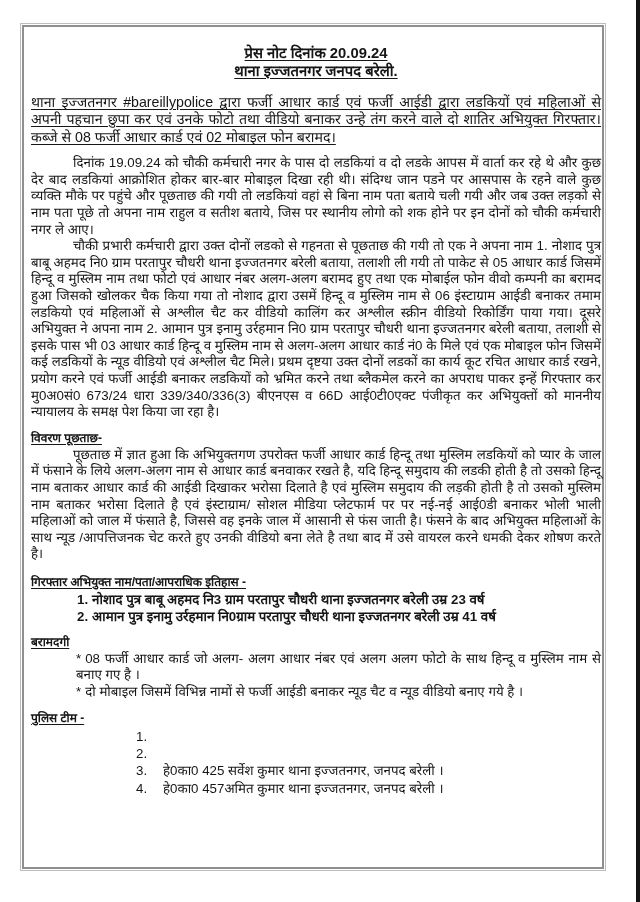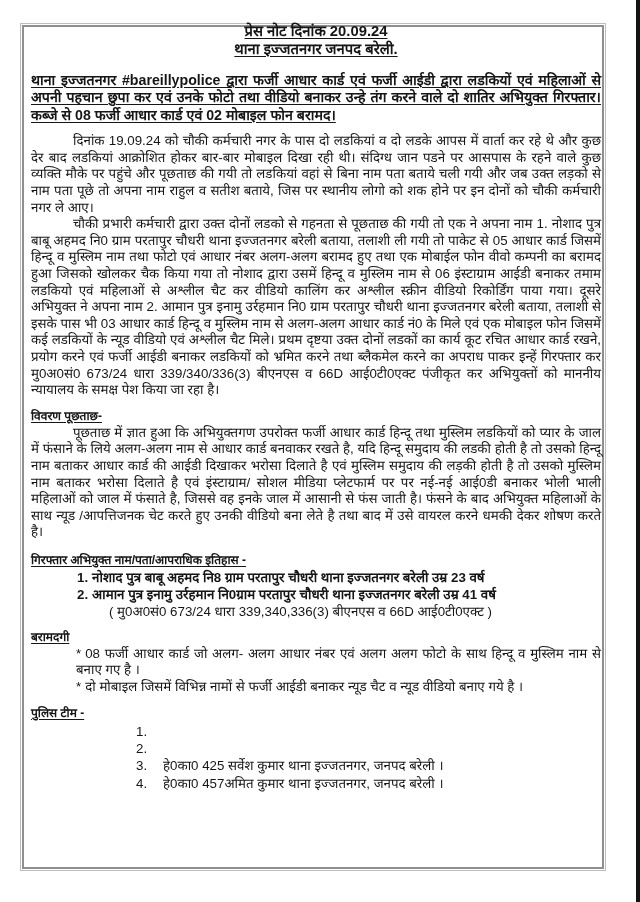--- a/index.html
+++ b/index.html
@@ -10,30 +10,30 @@
   }
   .scan-edge{
     position:absolute;top:0;right:0;width:4px;height:902px;background:#141414;
   }
   .page-border{
     position:absolute;left:22px;top:25px;width:582px;height:844px;
     border:2px solid #8f8f8f;outline:1px solid #bdbdbd;outline-offset:1px;
     box-sizing:border-box;background:#fff;
   }
   .content{
-    position:absolute;left:31px;top:20px;width:570px;
+    position:absolute;left:31px;top:42px;width:570px;
     font-size:13.3px;line-height:16.6px;
   }
   .title-block{text-align:center;margin:2px 0 14px 0;}
   .title-line{
     font-weight:bold;font-size:14.8px;line-height:18px;
     text-decoration:underline;text-underline-offset:2px;
   }
   .headline{
-    font-weight:bold;font-size:14.2px;line-height:17.4px;
+    font-weight:normal;font-size:14.2px;line-height:17.4px;
     text-decoration:underline;text-underline-offset:2px;
     text-align:justify;margin:0 0 9px 0;
   }
   .para{
     text-align:justify;text-indent:42px;margin:0;
   }
   .section-heading{
     font-weight:bold;font-size:12px;line-height:17px;
     text-decoration:underline;text-underline-offset:2px;
     margin:9px 0 0 0;
@@ -70,23 +70,22 @@
 
   <p class="headline">थाना इज्जतनगर #bareillypolice द्वारा फर्जी आधार कार्ड एवं फर्जी आईडी द्वारा लडकियों एवं महिलाओं से अपनी पहचान छुपा कर एवं उनके फोटो तथा वीडियो बनाकर उन्हे तंग करने वाले  दो शातिर अभियुक्त गिरफ्तार। कब्जे से 08 फर्जी आधार कार्ड एवं 02 मोबाइल फोन बरामद।</p>
 
   <p class="para">दिनांक 19.09.24 को चौकी कर्मचारी नगर के पास दो लडकियां व दो लडके आपस में वार्ता कर रहे थे और कुछ देर बाद लडकियां आक्रोशित होकर बार-बार मोबाइल दिखा रही थी। संदिग्ध जान पडने पर आसपास के रहने वाले कुछ व्यक्ति मौके पर पहुंचे और पूछताछ की गयी तो लडकियां वहां से बिना नाम पता बताये चली गयी और जब उक्त लड़को से नाम पता पूछे तो अपना नाम राहुल व सतीश बताये, जिस पर स्थानीय लोगो को शक होने पर इन दोनों को चौकी कर्मचारी नगर ले आए।</p>
   <p class="para">चौकी प्रभारी कर्मचारी द्वारा उक्त दोनों लडको से गहनता से पूछताछ की गयी तो एक ने अपना नाम 1. नोशाद पुत्र बाबू अहमद नि0 ग्राम परतापुर चौधरी थाना इज्जतनगर बरेली बताया, तलाशी ली गयी तो पाकेट से 05 आधार कार्ड जिसमें हिन्दू व  मुस्लिम नाम तथा फोटो एवं आधार नंबर अलग-अलग बरामद हुए तथा एक मोबाईल फोन वीवो कम्पनी का बरामद हुआ जिसको खोलकर चैक किया गया तो नोशाद द्वारा उसमें हिन्दू व मुस्लिम नाम से 06 इंस्टाग्राम आईडी बनाकर तमाम लडकियो एवं महिलाओं से अश्लील चैट कर वीडियो कालिंग कर अश्लील स्क्रीन वीडियो रिकोर्डिंग पाया गया। दूसरे अभियुक्त ने अपना नाम 2. आमान पुत्र इनामु उर्रहमान नि0 ग्राम परतापुर चौधरी थाना इज्जतनगर बरेली बताया, तलाशी से इसके पास भी 03 आधार कार्ड हिन्दू व मुस्लिम नाम से अलग-अलग आधार कार्ड नं0 के मिले एवं एक मोबाइल फोन जिसमें कई लडकियों के न्यूड वीडियो एवं अश्लील चैट मिले। प्रथम दृष्टया उक्त दोनों लडकों का कार्य कूट रचित आधार कार्ड रखने, प्रयोग करने एवं फर्जी आईडी बनाकर लडकियों को भ्रमित करने तथा ब्लैकमेल करने का अपराध पाकर इन्हें गिरफ्तार कर मु0अ0सं0 673/24 धारा 339/340/336(3) बीएनएस व 66D आई0टी0एक्ट पंजीकृत कर अभियुक्तों को माननीय न्यायालय के समक्ष पेश किया जा रहा है।</p>
 
   <div class="section-heading">विवरण पूछताछ-</div>
   <p class="para">पूछताछ में ज्ञात हुआ कि अभियुक्तगण उपरोक्त फर्जी आधार कार्ड  हिन्दू तथा मुस्लिम लडकियों को प्यार के जाल में फंसाने के लिये अलग-अलग नाम से आधार कार्ड बनवाकर रखते है, यदि हिन्दू समुदाय की लडकी होती है तो उसको हिन्दू नाम बताकर आधार कार्ड की आईडी दिखाकर भरोसा दिलाते है एवं मुस्लिम समुदाय की लड़की होती है तो उसको मुस्लिम नाम बताकर भरोसा दिलाते है एवं  इंस्टाग्राम/ सोशल मीडिया प्लेटफार्म पर पर नई-नई आई0डी  बनाकर भोली भाली महिलाओं को जाल में फंसाते है, जिससे वह इनके जाल में आसानी से फंस जाती है। फंसने के बाद अभियुक्त महिलाओं के साथ न्यूड /आपत्तिजनक चेट करते हुए उनकी वीडियो बना लेते है तथा बाद में उसे वायरल करने धमकी देकर शोषण करते है।</p>
 
   <div class="section-heading sp-top">गिरफ्तार अभियुक्त नाम/पता/आपराधिक इतिहास -</div>
-  <div class="arrested-item"><span class="num-inline">1.</span><span>नोशाद पुत्र बाबू अहमद नि8 ग्राम परतापुर चौधरी थाना इज्जतनगर बरेली  उम्र 23 वर्ष</span></div>
+  <div class="arrested-item"><span class="num-inline">1.</span><span>नोशाद पुत्र बाबू अहमद नि3 ग्राम परतापुर चौधरी थाना इज्जतनगर बरेली  उम्र 23 वर्ष</span></div>
   <div class="arrested-item"><span class="num-inline">2.</span><span>आमान पुत्र इनामु उर्रहमान नि0ग्राम परतापुर चौधरी थाना इज्जतनगर बरेली उम्र 41 वर्ष</span></div>
-  <div class="case-line">( मु0अ0सं0 673/24 धारा 339,340,336(3) बीएनएस व 66D आई0टी0एक्ट )</div>
 
   <div class="section-heading">बरामदगी</div>
   <div class="recovery-item"><span class="num-inline">*</span><span>08 फर्जी आधार कार्ड जो अलग- अलग आधार नंबर एवं अलग अलग फोटो के साथ हिन्दू व मुस्लिम नाम से बनाए गए है ।</span></div>
   <div class="recovery-item"><span class="num-inline">*</span><span>दो मोबाइल जिसमें विभिन्न नामों से फर्जी आईडी बनाकर न्यूड चैट व न्यूड वीडियो बनाए गये है ।</span></div>
 
   <div class="section-heading">पुलिस टीम -</div>
   <div class="team-list">
     <div class="team-item">
         <span class="num">1.</span>
       </div>

